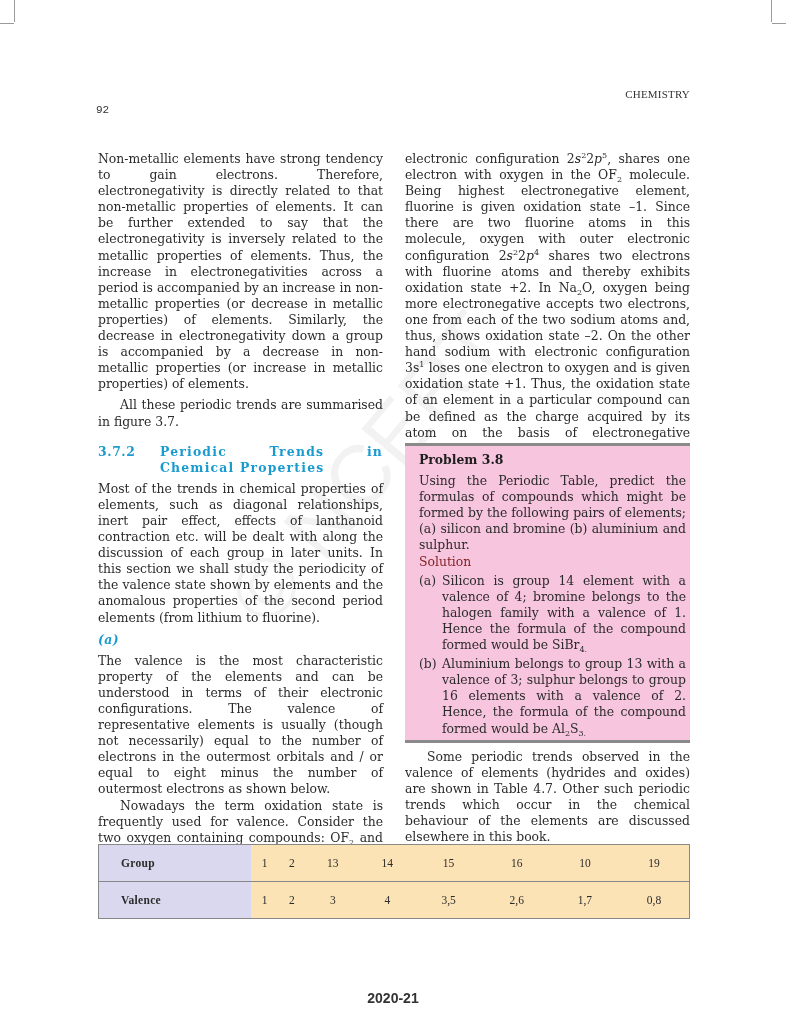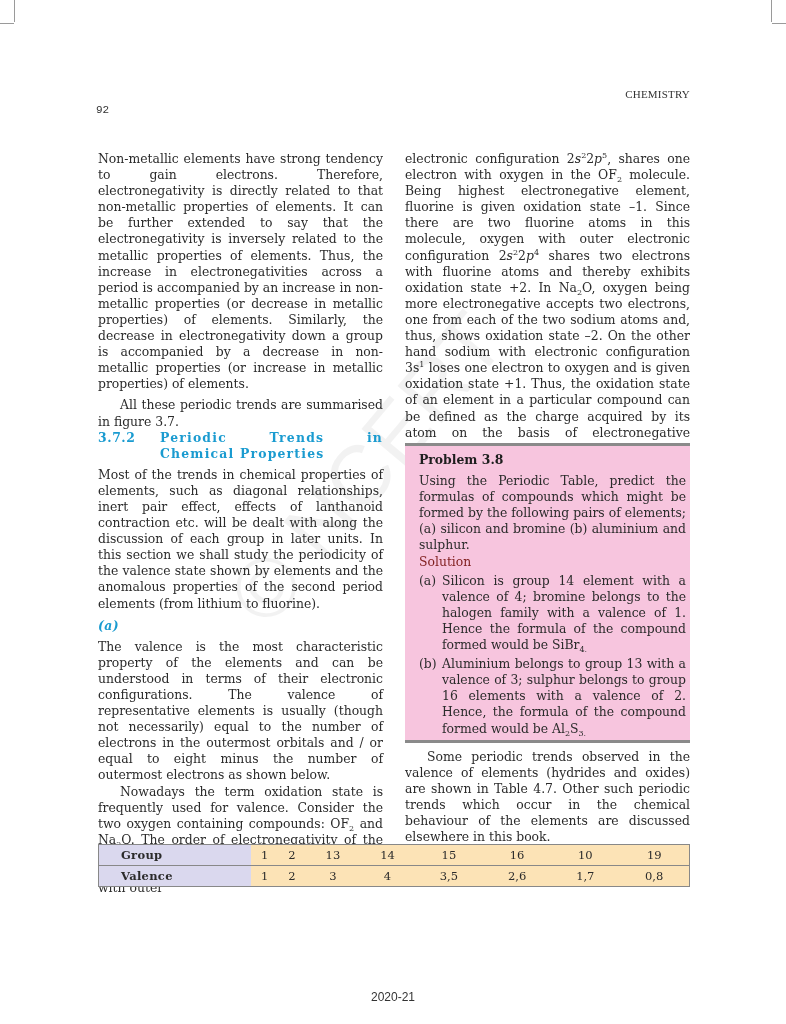--- a/index.html
+++ b/index.html
@@ -7,44 +7,44 @@
          font-family:"DejaVu Serif", serif; color:#2b2b2b; }
   .crop { position:absolute; background:#9a9a9a; }
   .page-num { position:absolute; left:96px; top:104px; font-size:11px; color:#333; font-family:Liberation Mono, monospace; }
   .running-head { position:absolute; right:96px; top:88px; font-size:11px; color:#333; font-family:"Liberation Serif", serif; letter-spacing:0.2px; }
   .col { position:absolute; top:151px; width:285px; font-size:12.4px; line-height:16.1px; text-align:justify; }
   .col.left { left:98px; }
   .col.right { left:405px; }
   p { margin:0; }
   .indent { text-indent:22px; }
   .mt4 { margin-top:5px; }
-  .sec-head { color:#1a9bd0; font-weight:bold; font-size:12.4px; letter-spacing:1.2px; margin-top:0; display:flex; }
+  .sec-head { color:#1a9bd0; font-weight:bold; font-size:12.4px; letter-spacing:1.2px; margin-top:14px; display:flex; }
   .sec-head .num { width:62px; flex:none; letter-spacing:0.6px; }
   .sub-head { color:#1a9bd0; font-weight:bold; font-style:italic; font-size:12.4px; margin-top:6px; display:flex; letter-spacing:0.4px; }
   .sub-head .num { width:30px; flex:none; }
   sub { font-size:8px; vertical-align:-3px; line-height:0; }
   sup { font-size:8px; vertical-align:5px; line-height:0; }
   .problem { position:absolute; left:405px; top:443px; width:285px; height:300px; background:#f7c5de;
              border-top:3px solid #8a8a8a; border-bottom:3px solid #8a8a8a; box-sizing:border-box;
              padding:6px 4px 0 14px; font-size:12.4px; line-height:16.1px; }
   .problem .ptitle { font-weight:bold; color:#1e1e1e; margin-bottom:5px; }
   .problem .stitle { font-weight:normal; color:#7f1d1d; margin-top:0; margin-bottom:3px; }
   .problem p { text-align:justify; }
   .ans { display:flex; margin-bottom:3px; }
   .ans .lab { width:23px; flex:none; }
   .ans .txt { flex:1; text-align:justify; }
   .after { position:absolute; left:405px; top:749px; width:285px; font-size:12.4px; line-height:16.1px; text-align:justify; }
   table.val { position:absolute; left:98px; top:844px; width:592px; border-collapse:collapse; font-size:11.5px; }
-  table.val td { padding:3px 0; text-align:center; vertical-align:top; line-height:14px; }
+  table.val td { padding:11px 0; text-align:center; vertical-align:top; line-height:14px;font-family:Liberation Serif, serif; }
   table.val td.hdr { background:#dad8ee; text-align:left; padding-left:22px; font-weight:bold; width:130px; letter-spacing:0.3px; }
   table.val td.cell { background:#fce3b6; }
   table.val tr { border-bottom:1px solid #888; }
   table.val tr:first-child { border-top:1px solid #888; }
   table.val { border-left:1px solid #888; border-right:1px solid #888; }
-  .footer { position:absolute; left:0; width:786px; top:990px; text-align:center; font-size:12px; color:#333; font-family:"Liberation Sans", sans-serif; }
+  .footer { position:absolute; left:0; width:786px; top:990px; text-align:center; font-size:14px; color:#333; font-family:"Liberation Sans", sans-serif;font-weight:bold; }
   .watermark { position:absolute; left:180px; top:420px; font-size:84px; color:rgba(0,0,0,0.05); transform:rotate(-50deg); font-family:"Liberation Sans", sans-serif; pointer-events:none; white-space:nowrap; }
 </style>
 </head>
 <body>
 
 <div class="crop" style="left:14px;top:0;width:1px;height:22px;"></div>
 <div class="crop" style="left:0;top:23px;width:14px;height:1px;"></div>
 <div class="crop" style="left:771px;top:0;width:1px;height:22px;"></div>
 <div class="crop" style="left:772px;top:23px;width:14px;height:1px;"></div>
 

